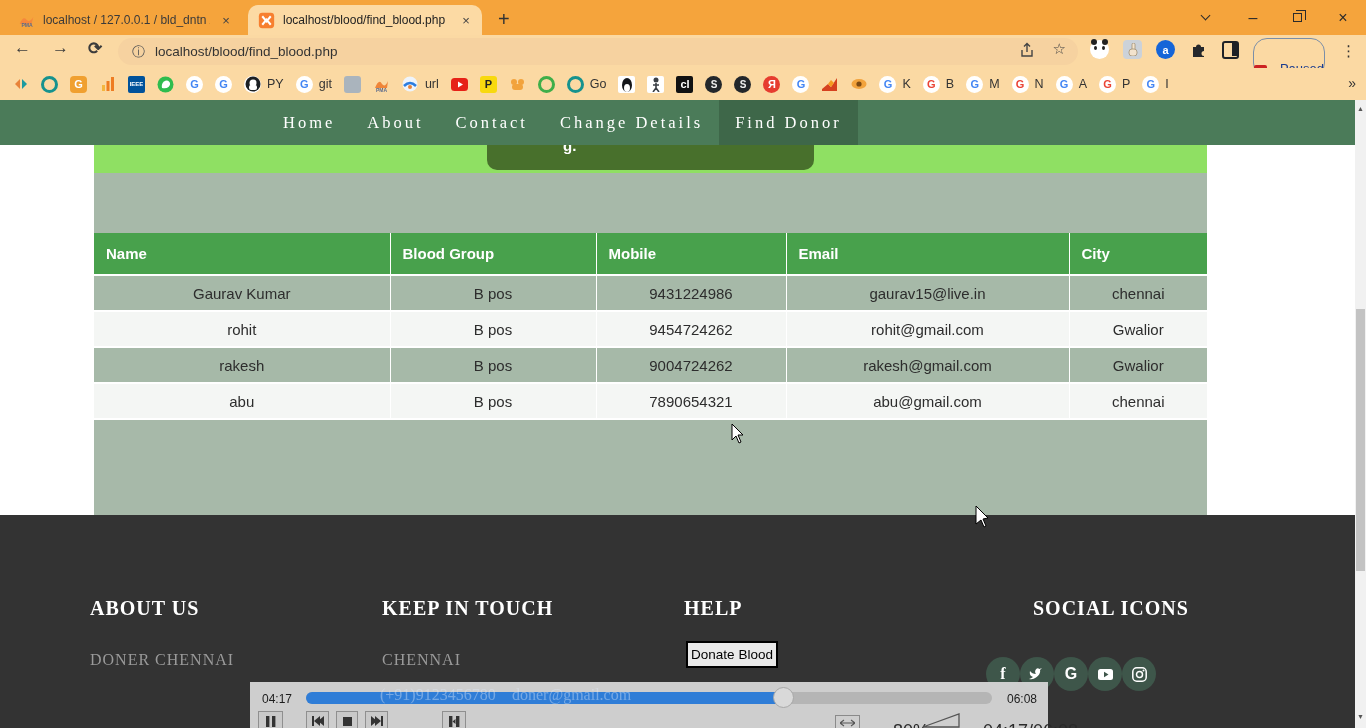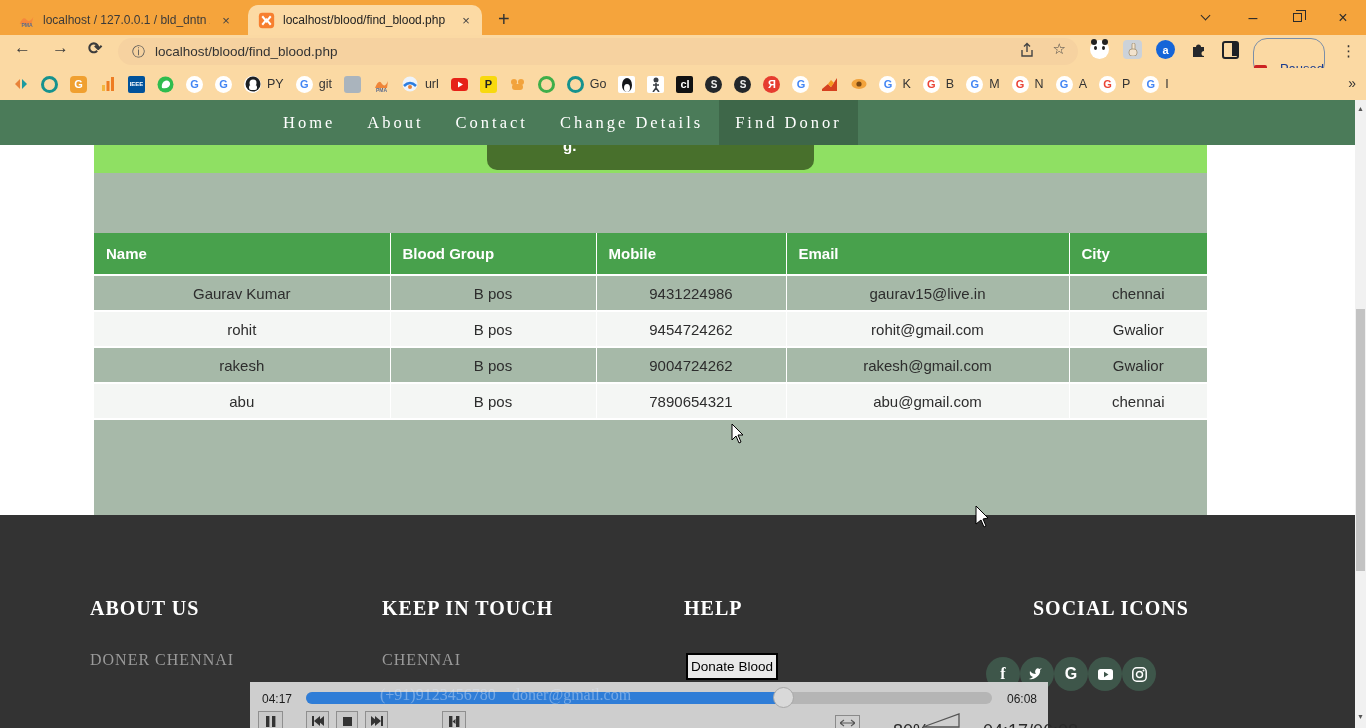--- a/index.html
+++ b/index.html
@@ -56,21 +56,21 @@
   table.donors td { height:36px; text-align:center; font-size:15px; color:#2d2d2d; }
   table.donors tr.light td { background:#f4f6f4; }
   table.donors tr.dark td { background:#a6b9a8; }
   table.donors th, table.donors td { border-right:1px solid #fff; border-bottom:2px solid #fff; }
   table.donors th:last-child, table.donors td:last-child { border-right:none; }
 
   
   .footer { position:absolute; left:0; top:415px; width:1366px; height:213px; background:#333333; }
   .fheading { position:absolute; top:82px; color:#fff; font-family:"Liberation Serif",serif; font-weight:bold; font-size:20px; letter-spacing:1px; }
   .fsub { position:absolute; top:136px; color:#9a9a9a; font-family:"Liberation Serif",serif; font-size:16px; letter-spacing:1px; }
-  .tooltip { position:absolute; left:686px; top:138px; width:92px; height:27px; background:#e9e9e9; border:2px solid #000; color:#000; font-size:13.5px; display:flex; align-items:center; justify-content:center; }
+  .tooltip { position:absolute; left:686px; top:126px; width:92px; height:27px; background:#e9e9e9; border:2px solid #000; color:#000; font-size:13.5px; display:flex; align-items:center; justify-content:center; }
   .social { position:absolute; top:142px; width:34px; height:34px; border-radius:50%; background:#3e564a; color:#fff; display:flex; align-items:center; justify-content:center; }
 
   
   .player { position:absolute; left:250px; top:167px; width:798px; height:46px; background:rgba(212,212,212,0.96); }
   .ptime { position:absolute; top:10px; font-size:12px; color:#1c1c1c; }
   .ptrack { position:absolute; left:56px; top:10px; width:686px; height:12px; border-radius:6px; background:#b5b5b5; }
   .pfill { position:absolute; left:0; top:0; height:12px; border-radius:6px 0 0 6px; background:#2f7dd7; }
   .pthumb { position:absolute; top:-5px; width:21px; height:21px; border-radius:50%; background:#d9d9d9; border:1px solid #a8a8a8; }
   .ghost { position:absolute; top:4px; font-family:"Liberation Serif",serif; font-size:16px; color:rgba(225,235,250,0.4); }
   .pbtn { position:absolute; top:29px; width:25px; height:20px; background:#c9c9c9; border:1px solid #8f8f8f; display:flex; align-items:center; justify-content:center; }

